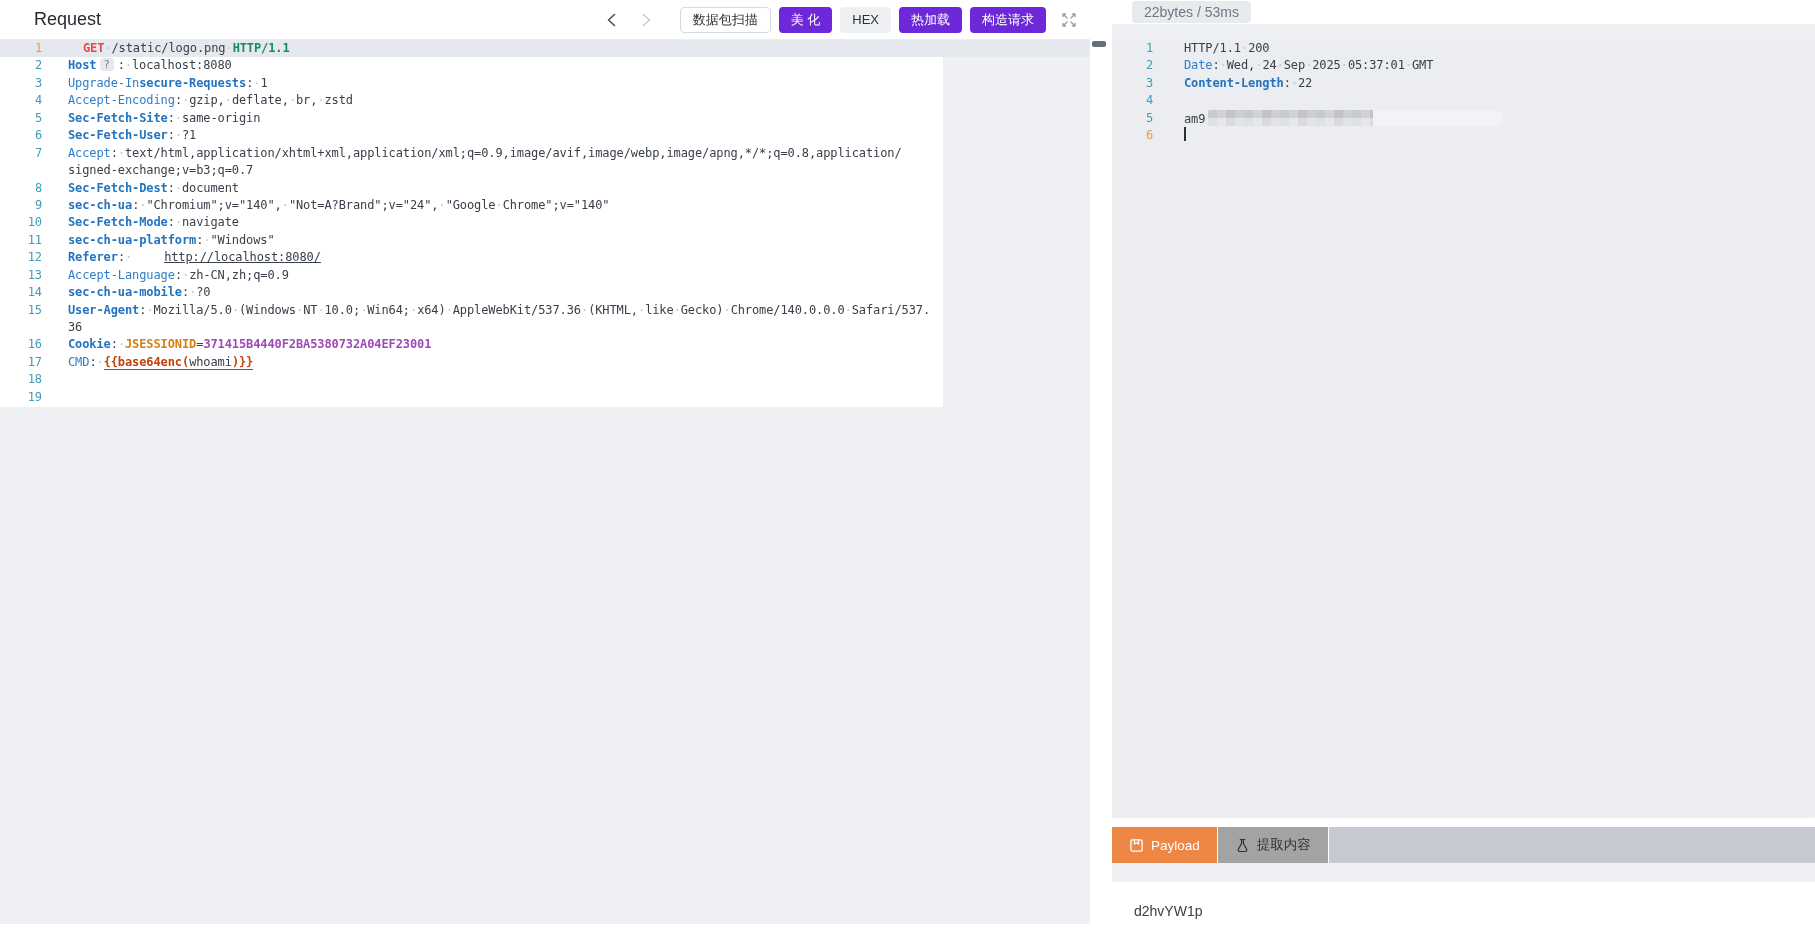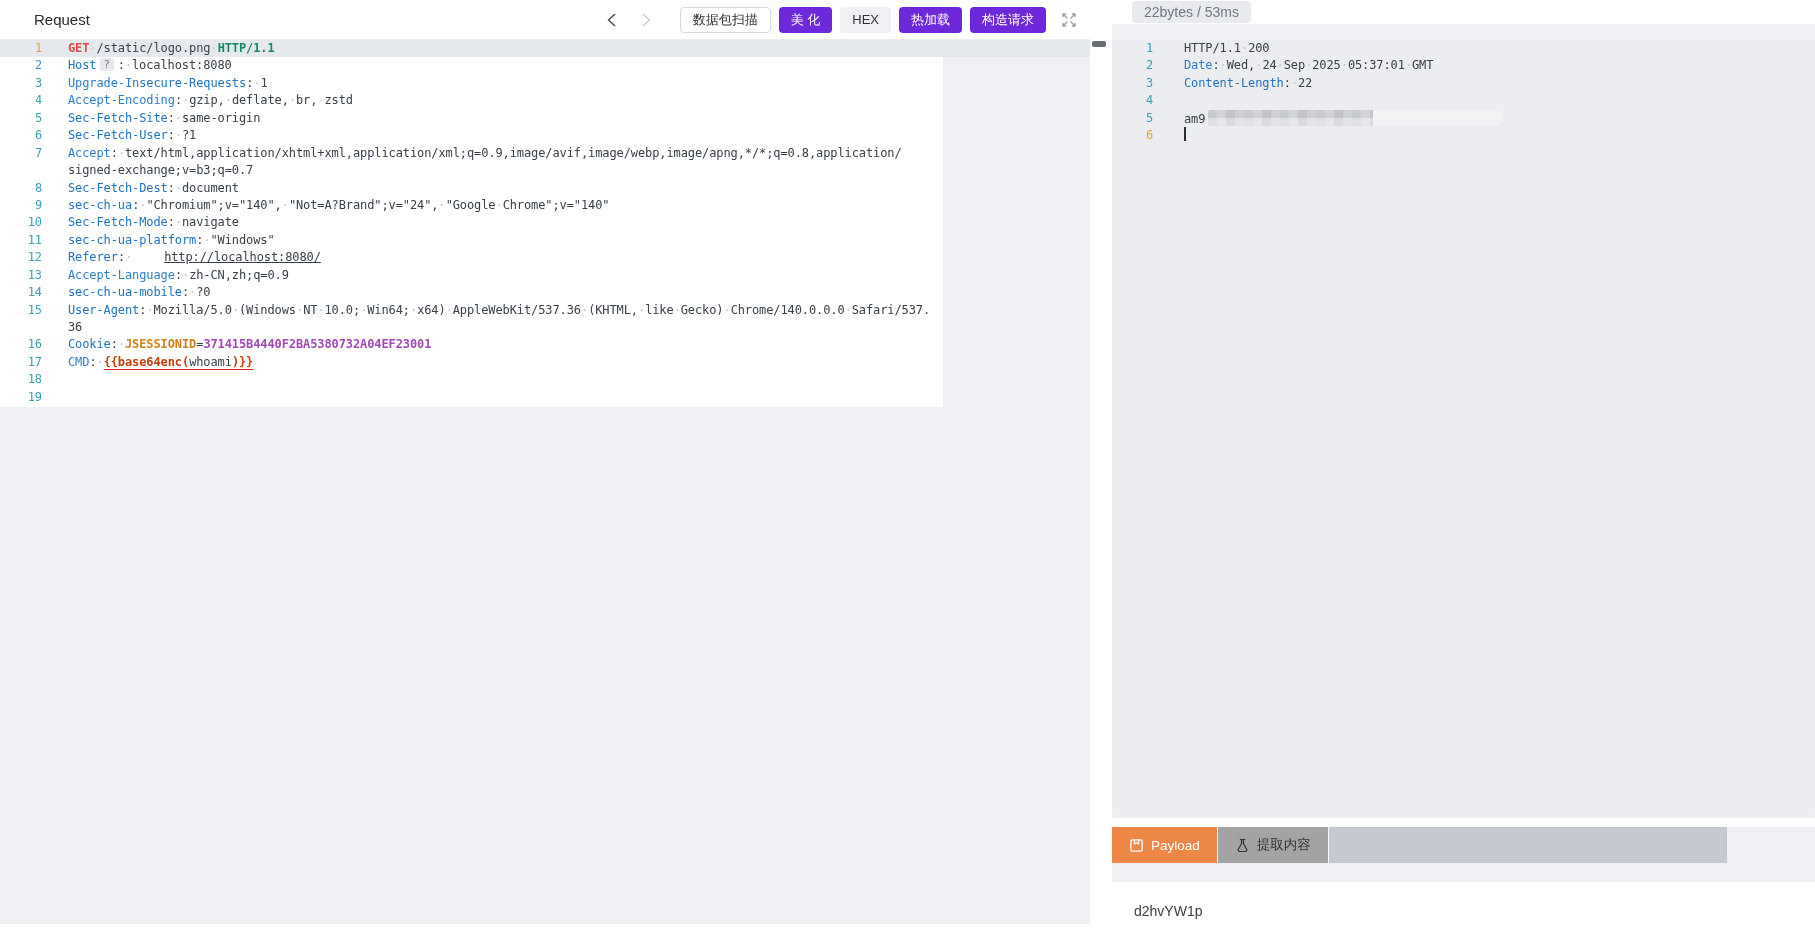--- a/index.html
+++ b/index.html
@@ -2,21 +2,21 @@
 <html><head>
 <meta charset="utf-8">
 <style>
   html,body{margin:0;padding:0;background:#eef0f3;}
   .app{position:relative;width:1815px;height:930px;background:#eef0f3;overflow:hidden;
        font-family:"Liberation Sans","DejaVu Sans",sans-serif;}
 
   
   .left-header{position:absolute;left:0;top:0;width:1090px;height:40px;background:#fff;
     border-bottom:1px solid #ededf0;display:flex;align-items:center;padding:0 12px 0 34px;box-sizing:border-box;}
-  .panel-title{font-size:15px;font-weight:500;color:#272b31;margin-right:auto;}
+  .panel-title{font-size:18px;font-weight:500;color:#272b31;margin-right:auto;}
   .nav-arrow{background:none;border:none;padding:2px 4px;cursor:pointer;display:flex;align-items:center;}
   .btn{height:26px;border-radius:4px;font-size:13px;padding:0 12px;margin-left:8px;border:none;cursor:pointer;
     display:inline-flex;align-items:center;font-family:inherit;}
   .btn-outline{background:#fff;border:1px solid #d6dae0;color:#2f3338;}
   .btn-orange{background:#6d28d9;color:#fff;}
   .btn-gray{background:#eef0f3;color:#2f3338;}
   .fullscreen{background:none;border:none;margin-left:14px;cursor:pointer;display:flex;align-items:center;padding:0;}
 
   
   .code{position:absolute;left:0;top:40px;right:0;font-family:"DejaVu Sans Mono",monospace;
@@ -25,23 +25,23 @@
   .row.hl{background:#e5e8ed;}
   .ln{position:absolute;left:0;top:0;width:42px;text-align:right;color:#3d9eb6;user-select:none;}
   .ln.on{color:#ef9a3a;}
   .ct{position:absolute;left:68px;top:0;}
   .resp-code .ln{width:41px;}
   .resp-code .ct{left:72px;}
 
   .req-white{position:absolute;left:0;top:40px;width:943px;height:367px;background:#ffffff;}
   .left-bottom-strip{position:absolute;left:0;top:924px;width:1090px;height:6px;background:#fff;}
 
-  .seg-method{color:#e14b4b;font-weight:bold;}
+  .seg-method{color:#e14b4b;font-weight:bold;margin-left:15px;}
   .seg-version{color:#168a63;font-weight:bold;}
-  .seg-hname{color:#2274c0;font-weight:normal;}
+  .seg-hname{color:#2274c0;font-weight:bold;}
   .seg-hname-reg{color:#2e7ecb;}
   .seg-punct{color:#39404a;}
   .seg-value{color:#39404a;}
   .seg-link{color:#39404a;text-decoration:underline;cursor:pointer;margin-left:32px;}
   .seg-cookie-name{color:#d28118;font-weight:bold;}
   .seg-cookie-value{color:#a04ab8;font-weight:bold;}
   .seg-fuzz{color:#c2410c;font-weight:bold;border-bottom:1.5px solid #e32222;}
   .seg-fuzz-inner{color:#39404a;border-bottom:1.5px solid #e32222;}
   .dot{color:#c0c6cd;}
   .q-badge{display:inline-block;background:#e6e8ec;color:#767e88;border-radius:3px;font-size:10.5px;
@@ -62,21 +62,21 @@
   
   .right{position:absolute;left:1112px;top:0;width:703px;height:930px;}
   .right-header{position:absolute;left:0;top:0;width:703px;height:24px;background:#fff;
     display:flex;align-items:center;}
   .stats-badge{margin-left:20px;background:#e8eaee;color:#6f7883;border-radius:4px;
     font-size:14px;padding:3px 12px;}
   .resp-block{position:absolute;left:0;top:40px;width:703px;height:778px;background:#ecedf1;
     border-radius:0 0 8px 8px;}
   .resp-gap{position:absolute;left:0;top:818px;width:703px;height:9px;background:#fff;}
 
-  .tabbar{position:absolute;left:0;top:827px;width:615px;height:36px;background:#c5cad2;display:flex;}
+  .tabbar{position:absolute;left:0;top:827px;width:703px;height:36px;background:#c5cad2;display:flex;}
   .tab{display:flex;align-items:center;gap:7px;padding:0 17px;font-size:13.5px;cursor:pointer;
     border-right:1px solid #fff;}
   .tab-active{background:#ee8646;color:#fff;}
   .tab-idle{background:#a3a3a3;color:#2e3237;text-align:center;}
   .tab-fill{flex:1;background:#c5cad2;}
 
   .payload-area{position:absolute;left:0;top:882px;width:703px;height:67px;background:#fff;}
   .payload-text{position:absolute;left:22px;top:21px;font-size:14px;color:#3a4047;}
 </style>
 </head>

